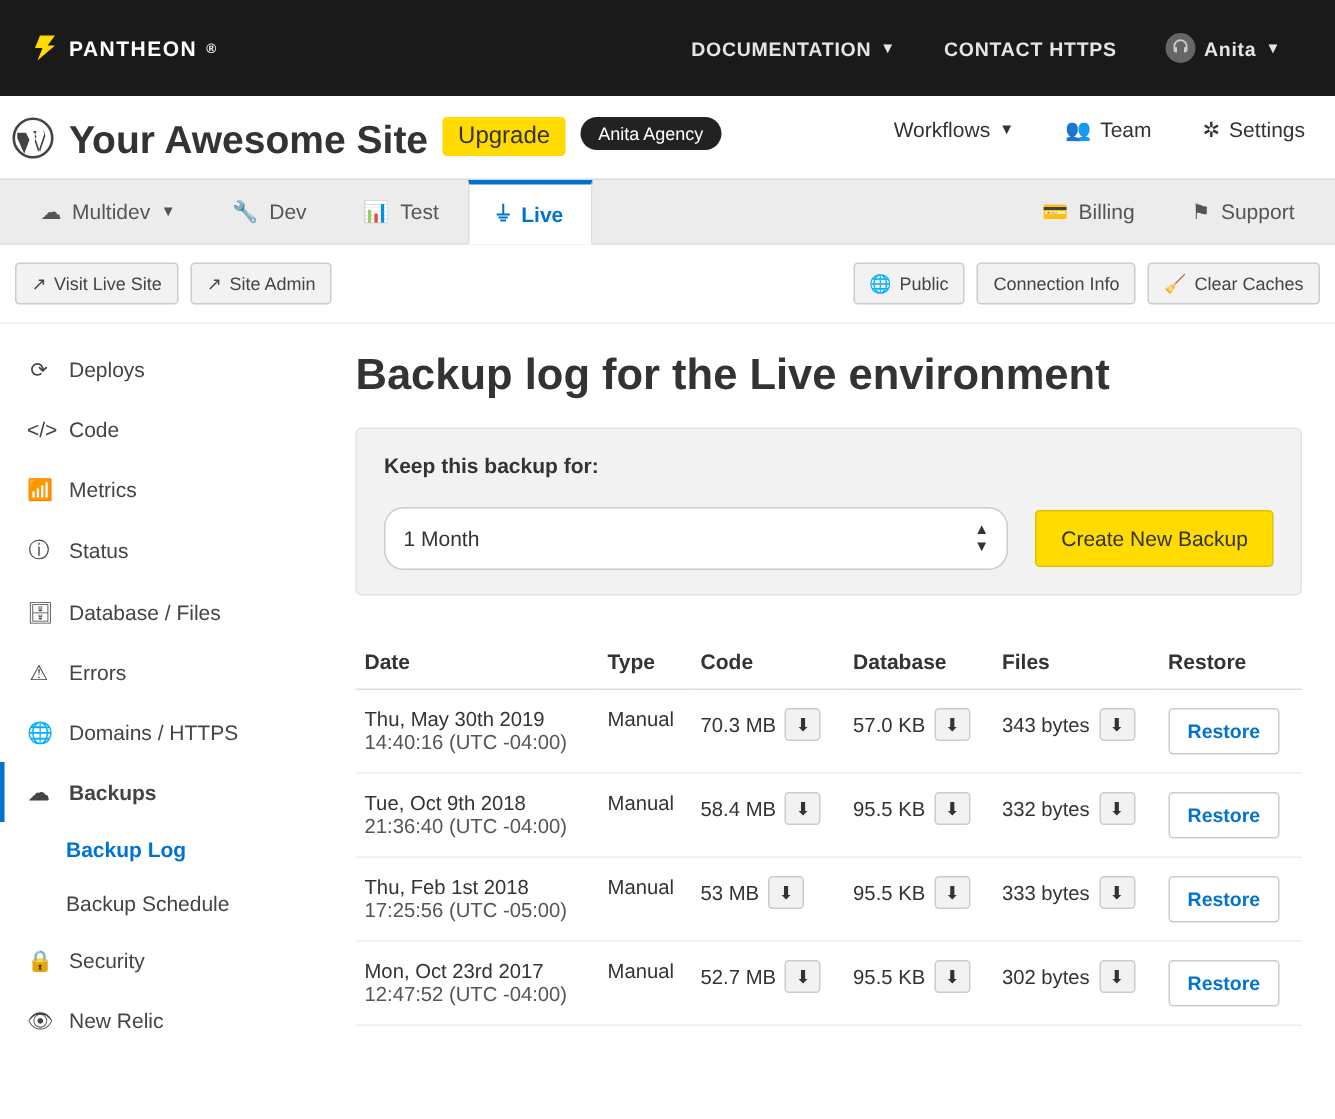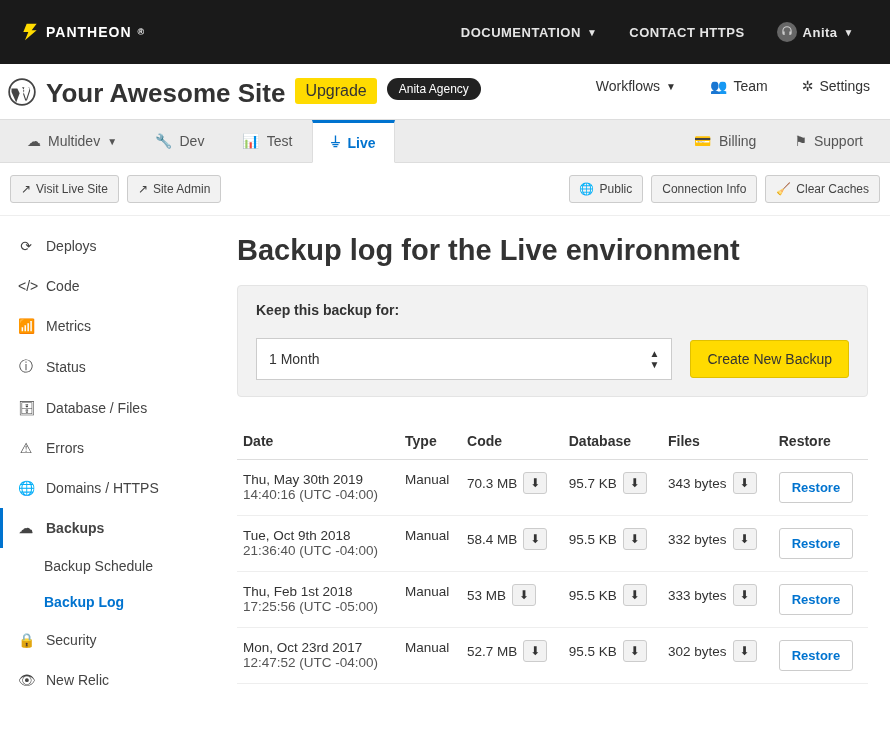--- a/index.html
+++ b/index.html
@@ -30,21 +30,21 @@
 .side-item { display: flex; align-items: center; gap: 12px; padding: 12px 18px; color: #444; cursor: pointer; font-size: 14px; }
 .side-item.bold { font-weight: 700; border-left: 3px solid #0073cf; padding-left: 15px; }
 .side-sub { padding: 10px 18px 10px 44px; color: #444; cursor: pointer; font-size: 14px; }
 .side-sub.active { color: #0073cf; font-weight: 700; }
 .side-icon { width: 16px; text-align: center; font-size: 14px; }
 .content { flex: 1; padding: 18px 22px; }
 h1 { font-size: 29px; font-weight: 700; margin-bottom: 18px; }
 .keep-box { background: #f2f2f2; border: 1px solid #e4e4e4; border-radius: 4px; padding: 16px 18px; margin-bottom: 26px; }
 .keep-label { font-weight: 700; font-size: 14px; margin-bottom: 20px; }
 .keep-row { display: flex; gap: 18px; align-items: center; }
-.select { flex: 1; background: #fff; border: 1px solid #ccc; border-radius: 0; padding: 9px 12px; font-size: 14px; display: flex; justify-content: space-between; align-items: center; cursor: pointer; }
+.select { flex: 1; background: #fff; border: 1px solid #ccc; border-radius: 13px; padding: 9px 12px; font-size: 14px; display: flex; justify-content: space-between; align-items: center; cursor: pointer; }
 .btn-primary { background: #ffdb00; border: 1px solid #e0c000; color: #333; padding: 10px 16px; border-radius: 3px; font-size: 14px; cursor: pointer; }
 .tbl { width: 100%; border-collapse: collapse; }
 .tbl th { text-align: left; font-weight: 700; font-size: 14px; padding: 10px 6px; border-bottom: 1px solid #ddd; }
 .tbl td { padding: 12px 6px; border-bottom: 1px solid #eee; font-size: 13.5px; vertical-align: top; }
 .date-main { display: block; }
 .date-sub { display: block; color: #555; }
 .dl-cell { display: inline-flex; align-items: center; gap: 6px; }
 .dl-btn { background: #f2f2f2; border: 1px solid #ccc; border-radius: 3px; width: 24px; height: 22px; display: inline-flex; align-items: center; justify-content: center; cursor: pointer; font-size: 12px; }
 .btn-restore { background: #fff; border: 1px solid #ccc; color: #0073cf; font-weight: 700; padding: 7px 12px; border-radius: 3px; cursor: pointer; font-size: 13px; }
 svg { display: block; }
@@ -178,22 +178,22 @@
         <span>Errors</span>
       </div>
     <div class="side-item">
         <span class="side-icon">🌐</span>
         <span>Domains / HTTPS</span>
       </div>
     <div class="side-item bold">
         <span class="side-icon">☁</span>
         <span>Backups</span>
       </div>
+    <div class="side-sub active">Backup Log</div>
     <div class="side-sub">Backup Schedule</div>
-    <div class="side-sub active">Backup Log</div>
     <div class="side-item">
         <span class="side-icon">🔒</span>
         <span>Security</span>
       </div>
     <div class="side-item">
         <span class="side-icon">👁</span>
         <span>New Relic</span>
       </div>
   </div>
 
@@ -229,21 +229,21 @@
               <span class="date-sub">14:40:16 (UTC -04:00)</span>
             </td>
             <td>Manual</td>
             <td><span class="dl-cell">
                 <span>70.3 MB</span>
                 <span class="dl-btn">
                   <span>⬇</span>
                 </span>
               </span></td>
             <td><span class="dl-cell">
-                <span>95.7 KB</span>
+                <span>57.0 KB</span>
                 <span class="dl-btn">
                   <span>⬇</span>
                 </span>
               </span></td>
             <td><span class="dl-cell">
                 <span>343 bytes</span>
                 <span class="dl-btn">
                   <span>⬇</span>
                 </span>
               </span></td>

